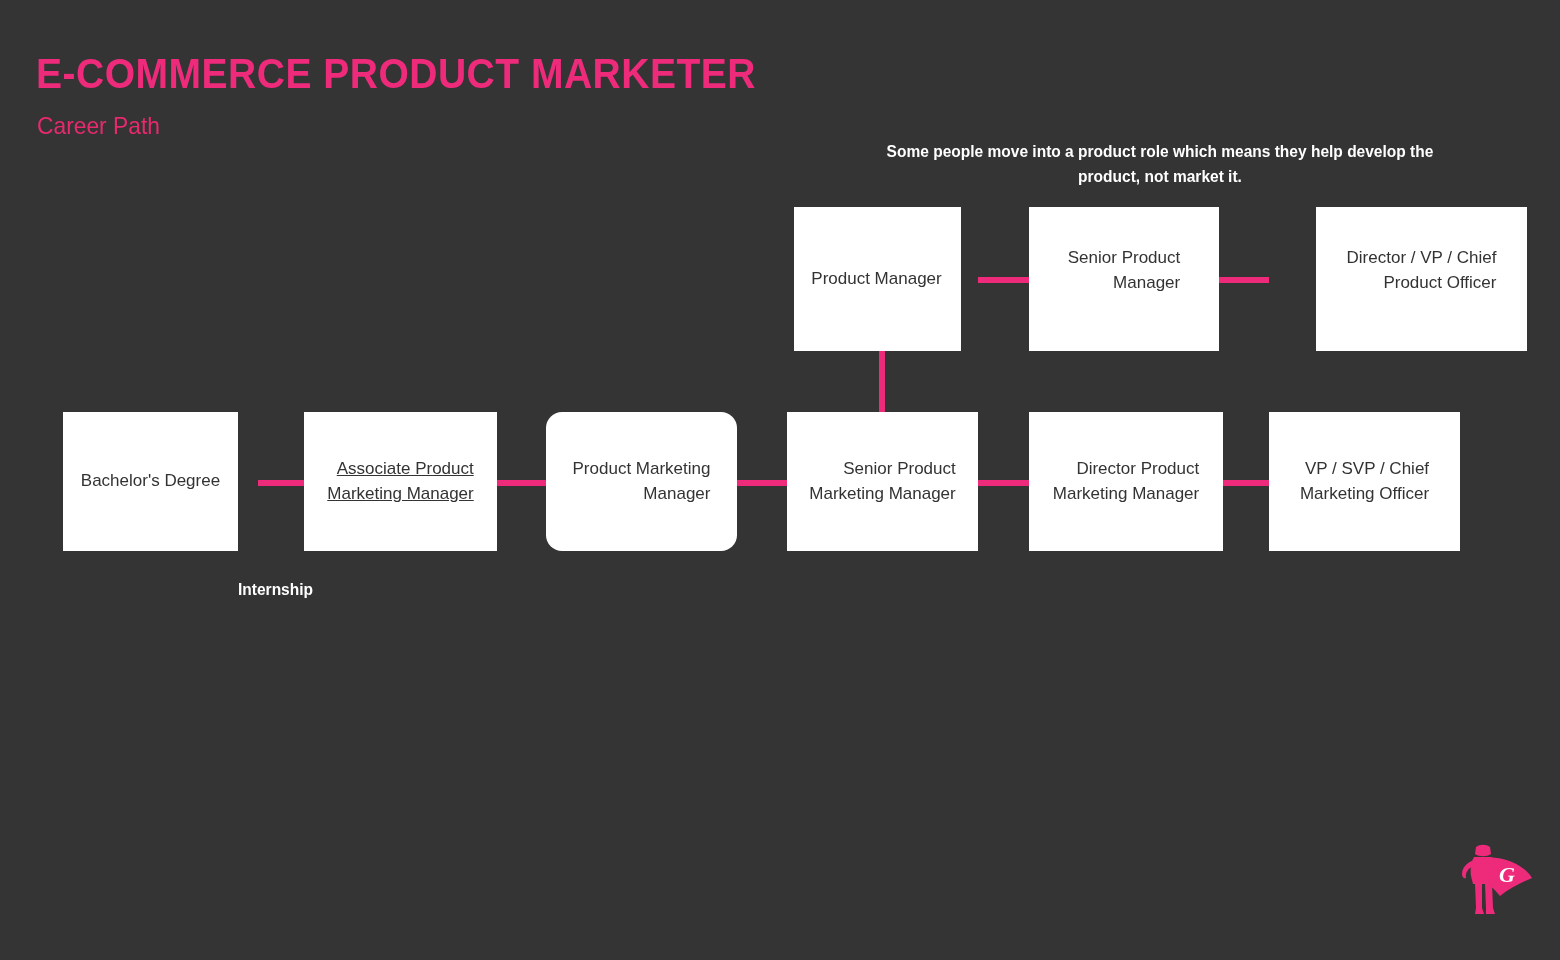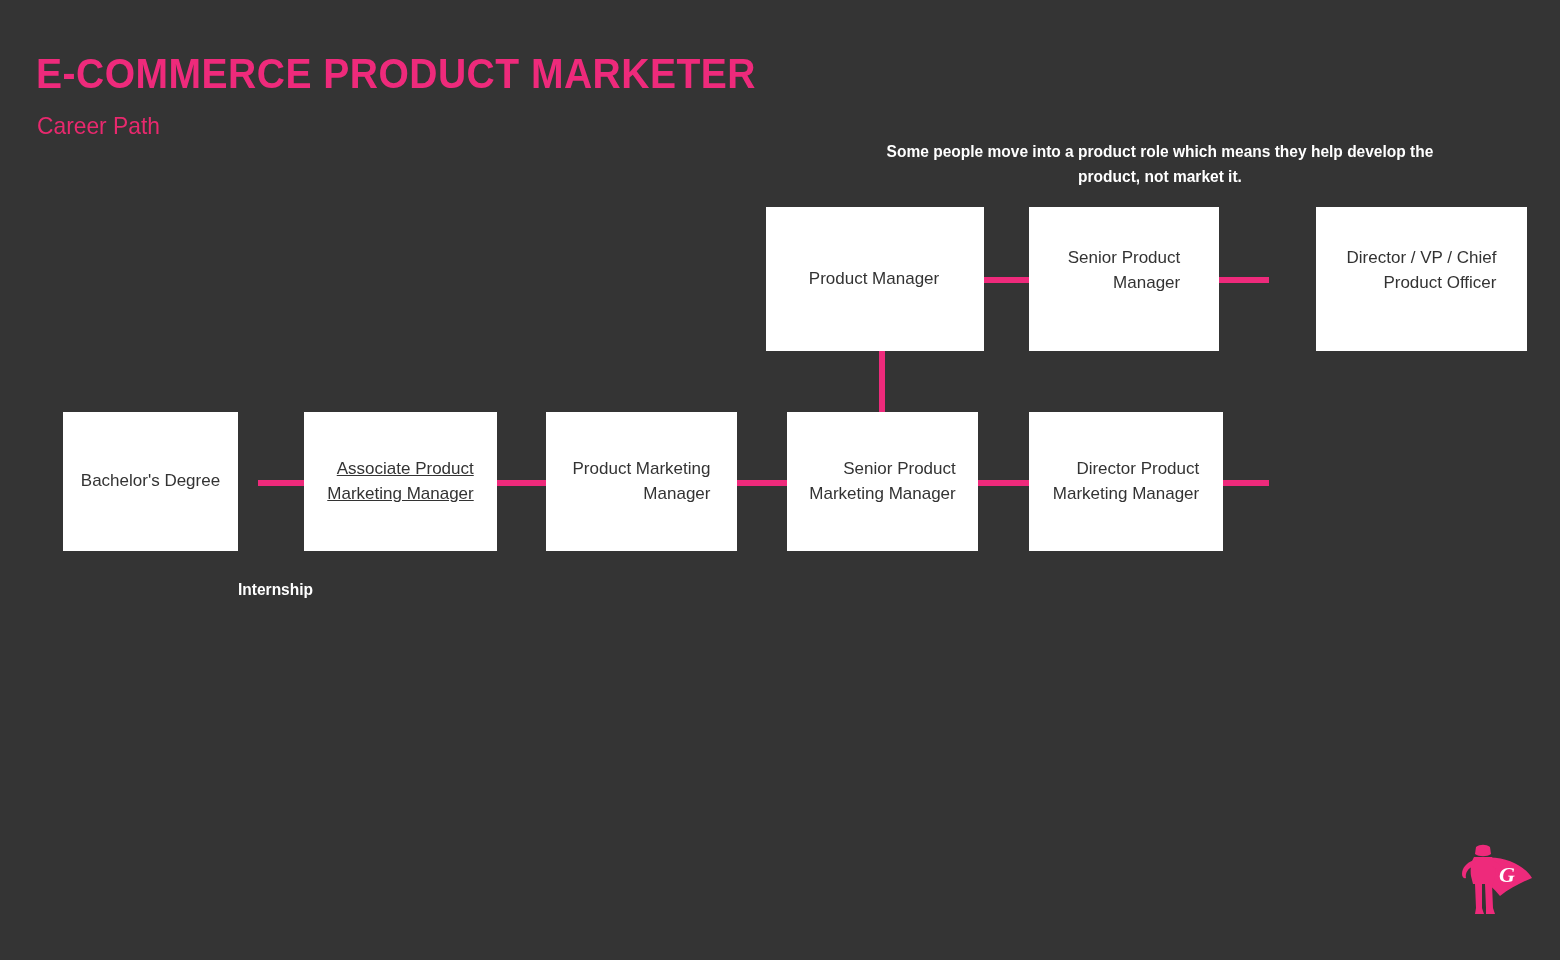--- a/index.html
+++ b/index.html
@@ -86,27 +86,27 @@
     line-height: 1.45;
     color: #333333;
     white-space: pre-line;
   }
 
   
   .row-top { top: 207px; height: 144px; }
   
   .row-bottom { top: 412px; height: 139px; }
 
-  .n-product-manager       { left: 766px;  width: 218px; padding-left: 8px; }
+  .n-product-manager       { left: 794px;  width: 167px; padding-left: 8px; }
   .n-senior-product-mgr    { left: 1029px; width: 190px; }
   .n-director-vp-product   { left: 1269px; width: 211px; margin-left: 47px; }
 
   .n-bachelors             { left: 63px;   width: 175px; }
   .n-assoc-pmm             { left: 304px;  width: 193px; text-decoration: underline; }
-  .n-pmm                   { left: 546px;  width: 191px; }
+  .n-pmm                   { left: 546px;  width: 191px; border-radius: 16px; }
   .n-senior-pmm            { left: 787px;  width: 191px; }
   .n-director-pmm          { left: 1029px; width: 194px; }
   .n-vp-svp-cmo            { left: 1269px; width: 191px; }
 
   
   .n-senior-product-mgr .node-label { transform: translateY(-8px); }
   .n-director-vp-product .node-label { transform: translateY(-8px); }
 
   
   .conn-h {
@@ -195,20 +195,24 @@
   <div class="node row-bottom n-senior-pmm">
     <span class="node-label">Senior Product
 Marketing Manager</span>
   </div>
 
   <div class="node row-bottom n-director-pmm">
     <span class="node-label">Director Product
 Marketing Manager</span>
   </div>
 
+  <div class="node row-bottom n-vp-svp-cmo">
+    <span class="node-label">VP / SVP / Chief
+Marketing Officer</span>
+  </div>
 
   <div class="internship">Internship</div>
 
   <div class="logo">
     <svg viewBox="0 0 86 86" width="86" height="86" xmlns="http://www.w3.org/2000/svg">
 
       <path d="M30 20 C52 17 72 27 80 40 C70 44 58 50 48 58 C42 50 34 44 28 40 Z" fill="#EE2A7B"></path>
 
       <path d="M24 9 C28 6 34 6 38 9 L39 16 C35 19 27 19 23 16 Z" fill="#EE2A7B"></path>
 

